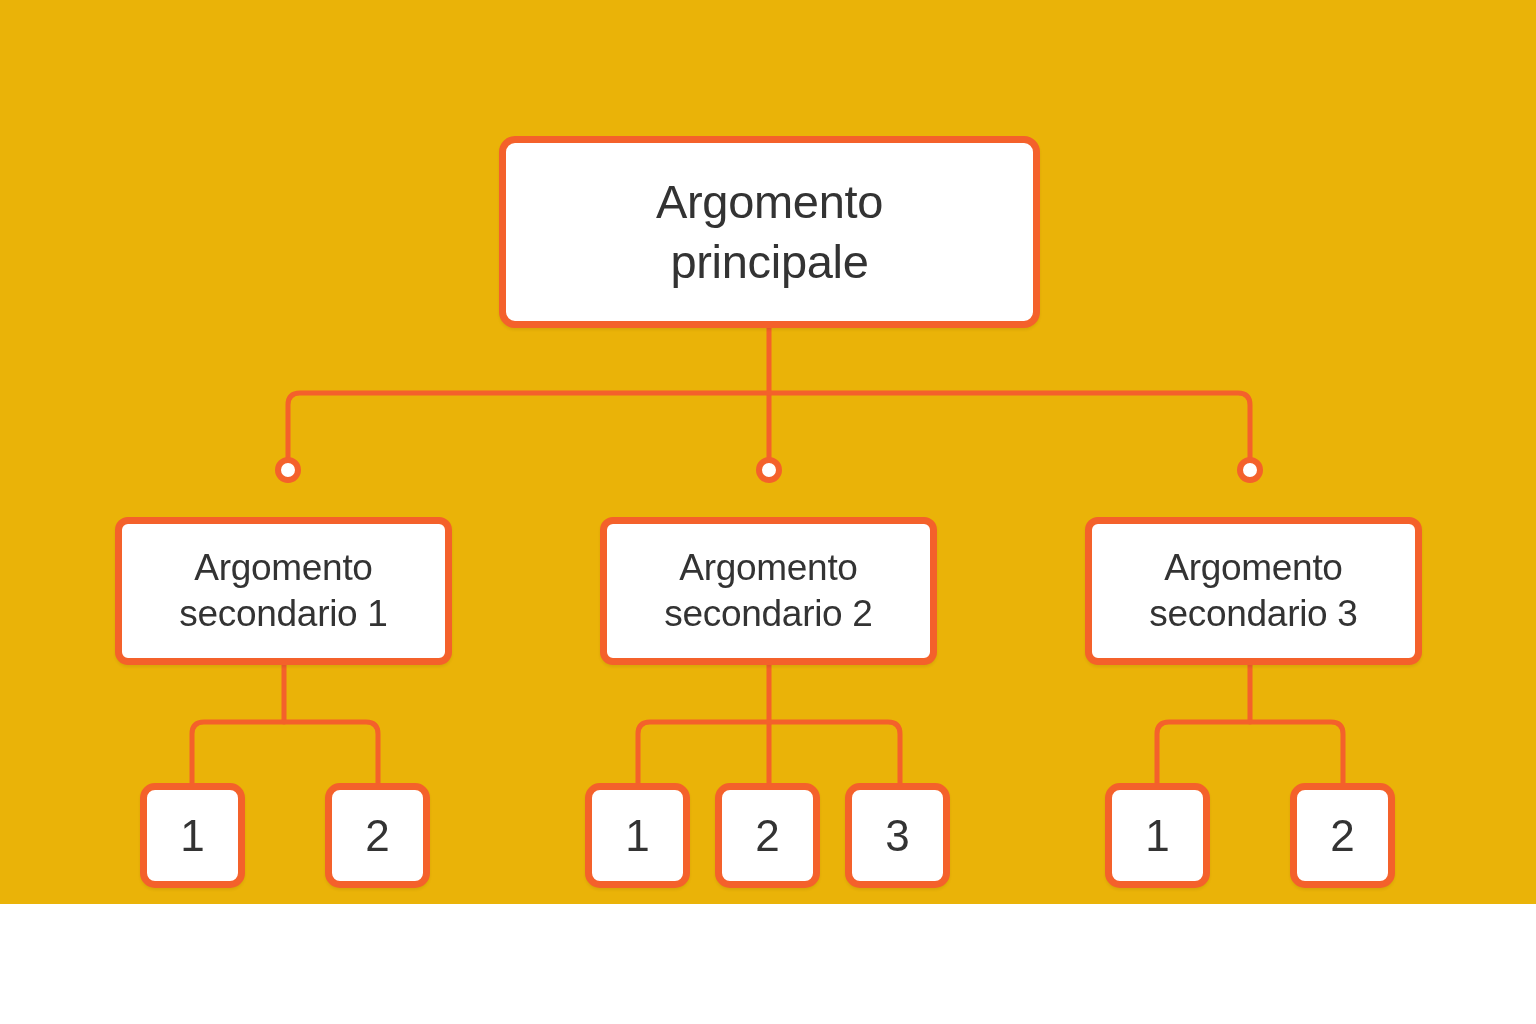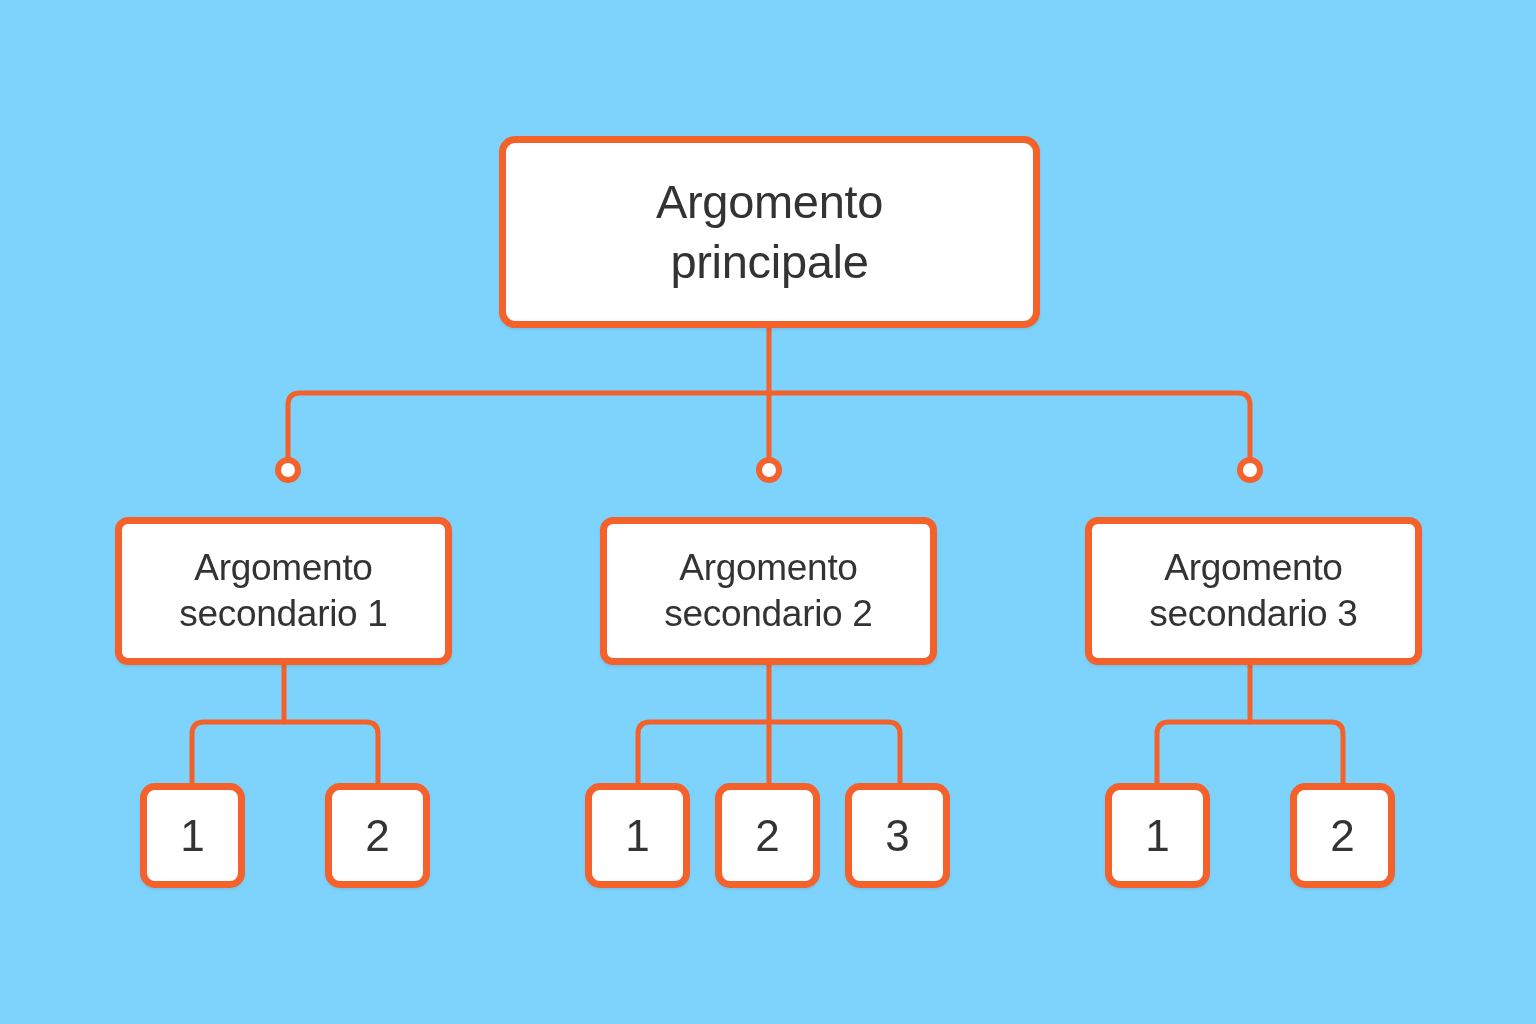--- a/index.html
+++ b/index.html
@@ -9,22 +9,22 @@
   }
   body {
     width: 1536px;
     height: 1024px;
     font-family: "Liberation Sans", sans-serif;
     overflow: hidden;
   }
   #diagram-root {
     position: relative;
     width: 1536px;
-    height: 1024px;
-    background: #7dd3fc;
+    height: 904px;
+    background: #eab308;
   }
   #tree-svg {
     position: absolute;
     left: 0;
     top: 0;
     width: 1536px;
     height: 1024px;
     display: block;
   }
   .node-box {

